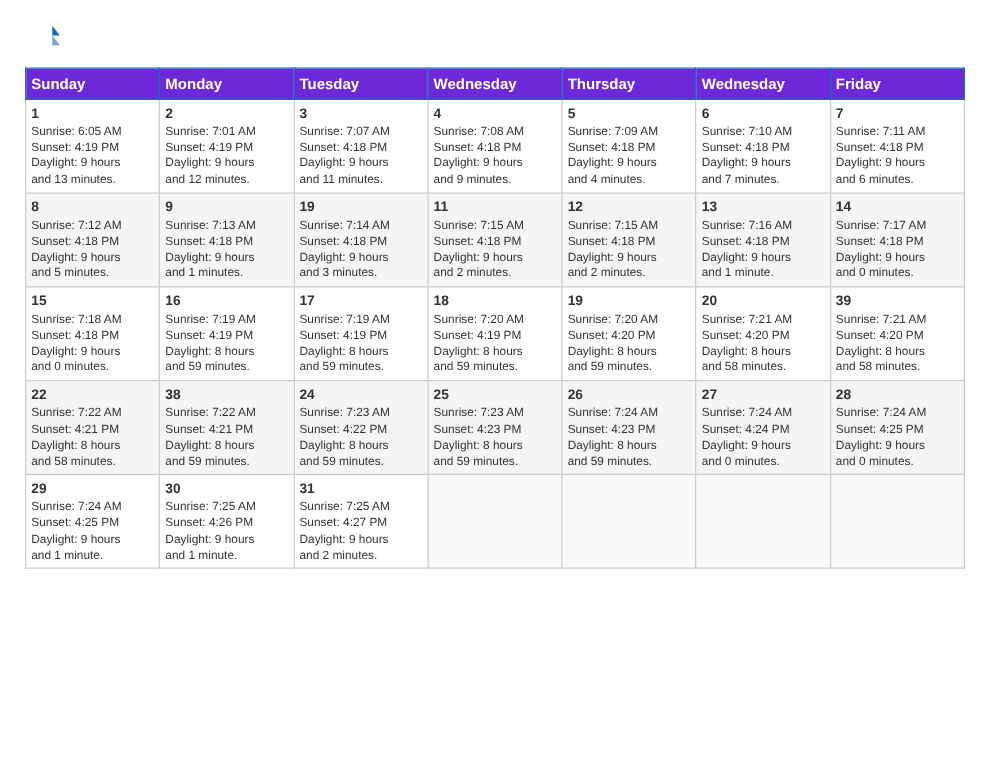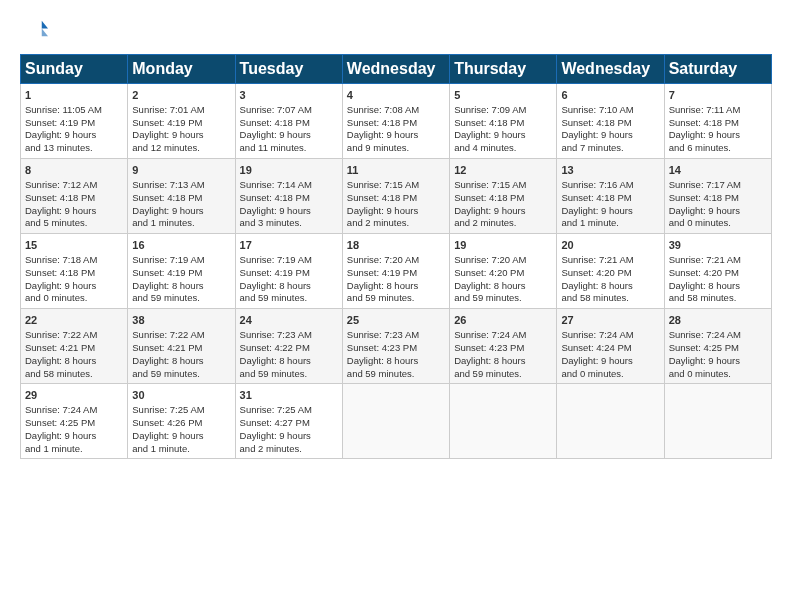--- a/index.html
+++ b/index.html
@@ -53,23 +53,23 @@
       font-size: 14px;
       color: #555;
       margin-top: 2px;
     }
     table {
       width: 100%;
       border-collapse: collapse;
       table-layout: fixed;
     }
     thead tr th {
-      background: #0c4a6e;
+      background: #6d28d9;
       color: #fff;
-      font-size: 16px;
+      font-size: 12px;
       font-weight: bold;
       padding: 5px 4px;
       text-align: left;
       border: 1px solid #1a6bb5;
     }
     tbody tr td {
       vertical-align: top;
       font-size: 9.5px;
       color: #333;
       padding: 4px 4px 3px 4px;
@@ -113,28 +113,28 @@
 
   <table>
     <thead>
       <tr>
       <th>Sunday</th>
           <th>Monday</th>
           <th>Tuesday</th>
           <th>Wednesday</th>
           <th>Thursday</th>
           <th>Wednesday</th>
-          <th>Saturday</th>
+          <th>Friday</th>
         </tr>
     </thead>
     <tbody>
     <tr>
           <td>
             <span class="day-num">1</span>
-            <div>Sunrise: 11:05 AM</div>
+            <div>Sunrise: 6:05 AM</div>
             <div>Sunset: 4:19 PM</div>
             <div>Daylight: 9 hours</div>
             <div>and 13 minutes.</div>
           </td>
           <td>
             <span class="day-num">2</span>
             <div>Sunrise: 7:01 AM</div>
             <div>Sunset: 4:19 PM</div>
             <div>Daylight: 9 hours</div>
             <div>and 12 minutes.</div>

